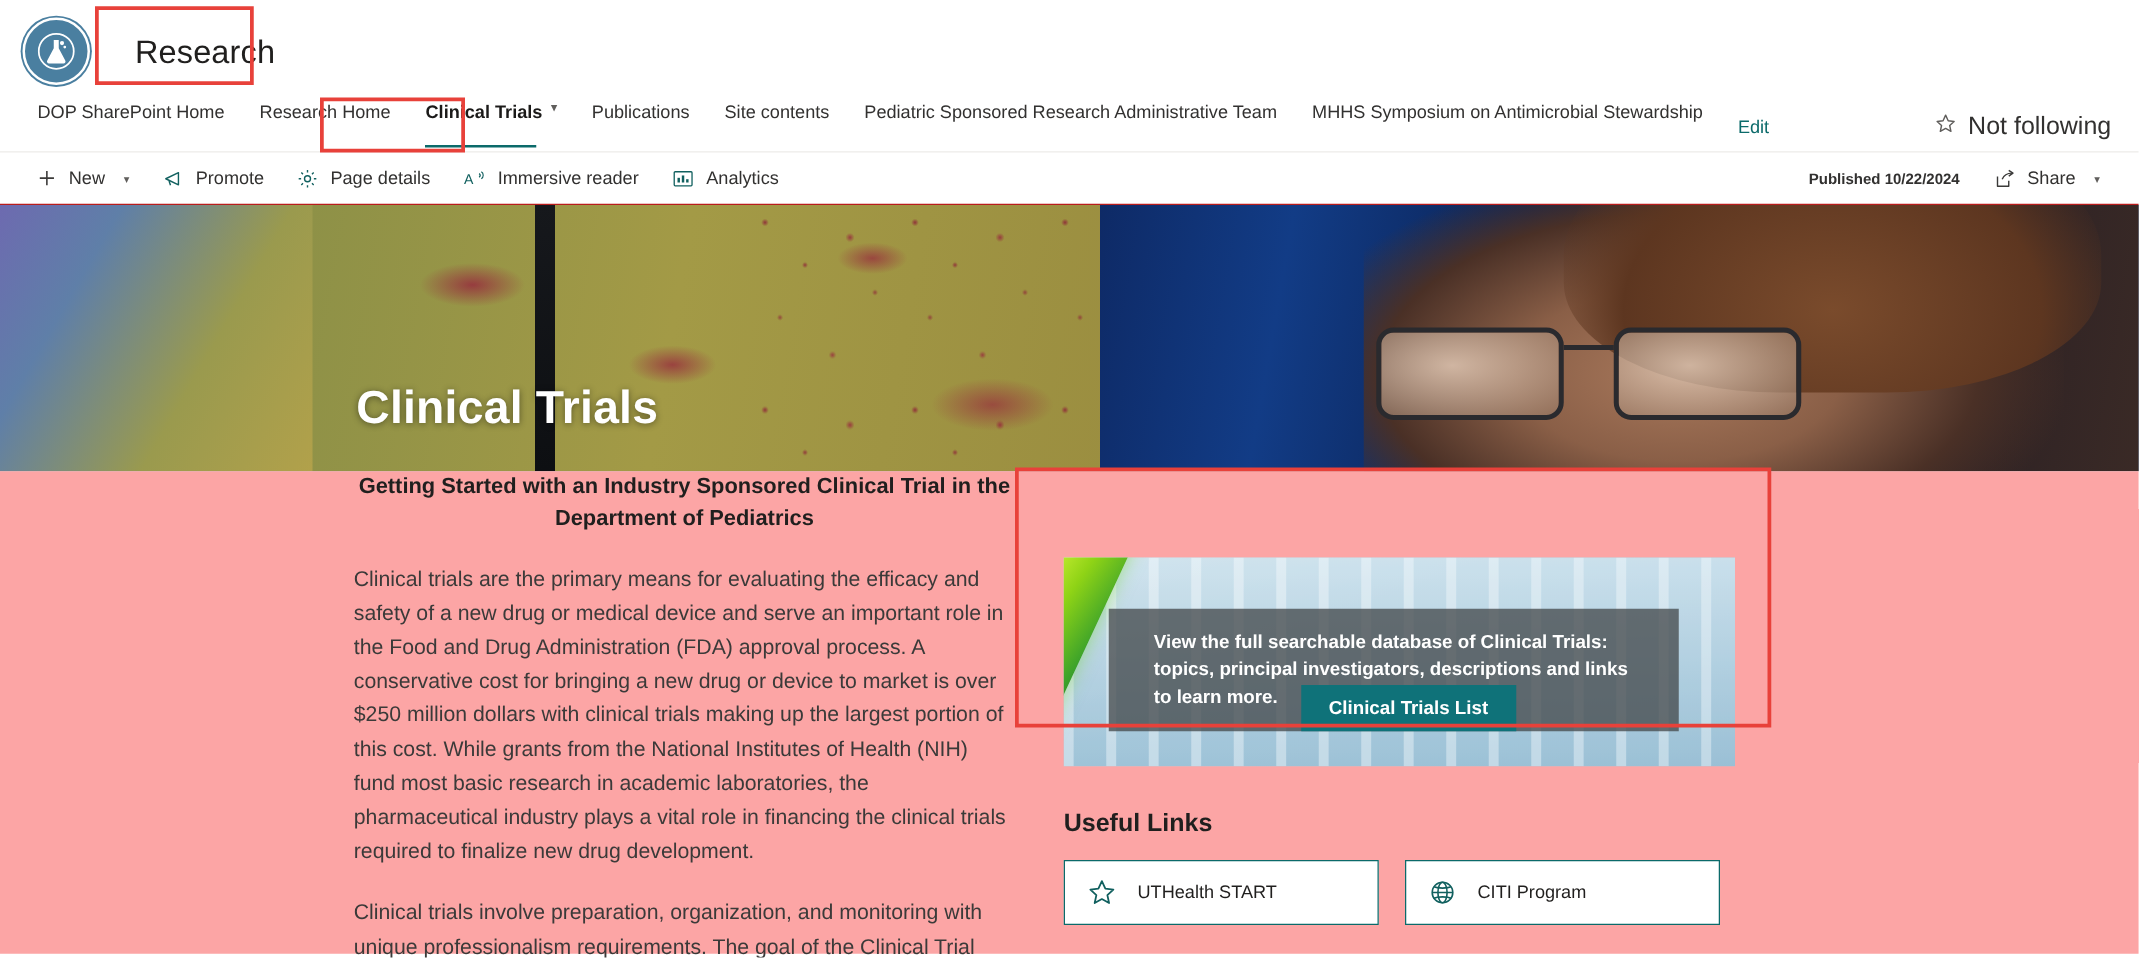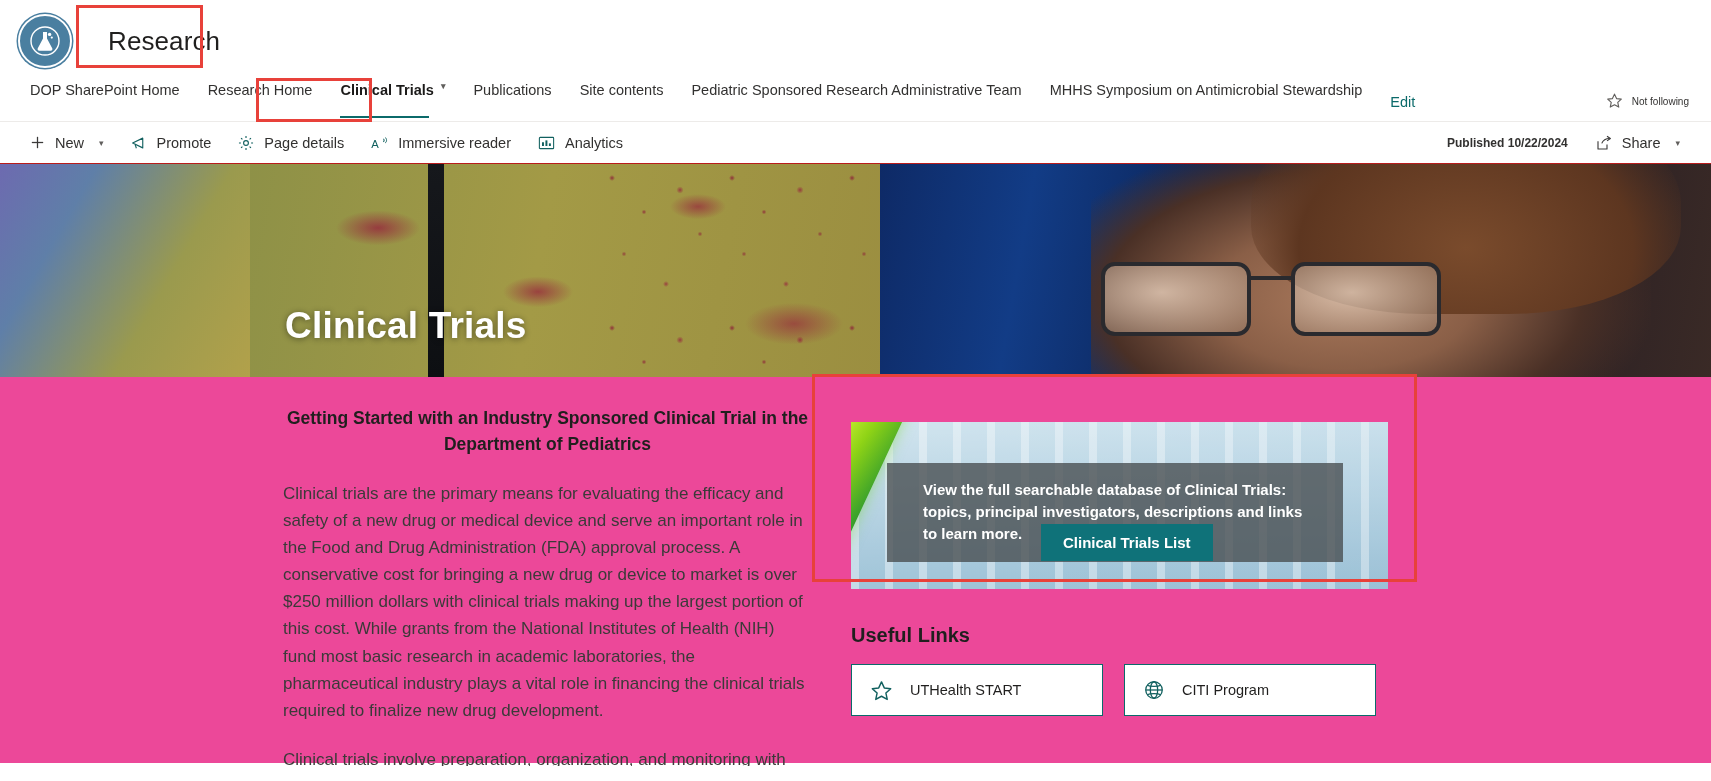--- a/index.html
+++ b/index.html
@@ -74,21 +74,21 @@
     display: flex; align-items: center;
     padding: 0 14px;
     font-size: 14.5px;
     color: #0b6a6a;
     cursor: pointer;
   }
   .nav-right {
     margin-left: auto;
     display: flex; align-items: center;
     padding-right: 22px;
-    font-size: 10px;
+    font-size: 20px;
     color: #323130;
     gap: 9px;
     cursor: pointer;
   }
   .nav-right .star { color: #605e5c; }
 
   
   .cmd-bar {
     height: 42px;
     display: flex; align-items: center;
@@ -216,23 +216,24 @@
     width: 22px; height: 16px; border-radius: 11px 11px 0 0; background: #5b4b44;
   }
   .author-lines { line-height: 1.25; text-shadow: 0 1px 4px rgba(0,0,0,.5); }
   .author-name { font-size: 13.5px; font-weight: 700; color: #ffffff; }
   .author-role { font-size: 12.5px; font-weight: 600; color: #f3f2f1; }
 
   
   .body-area {
     position: relative;
     height: 386px;
-    background: #ec4899;
+    background: #fca5a5;
     display: flex;
     padding-top: 28px;
+    align-items: center;
   }
   .col-left {
     width: 840px;
     padding-left: 283px;
     padding-right: 28px;
   }
   .article-heading {
     font-size: 17.5px;
     font-weight: 700;
     color: #201f1e;

